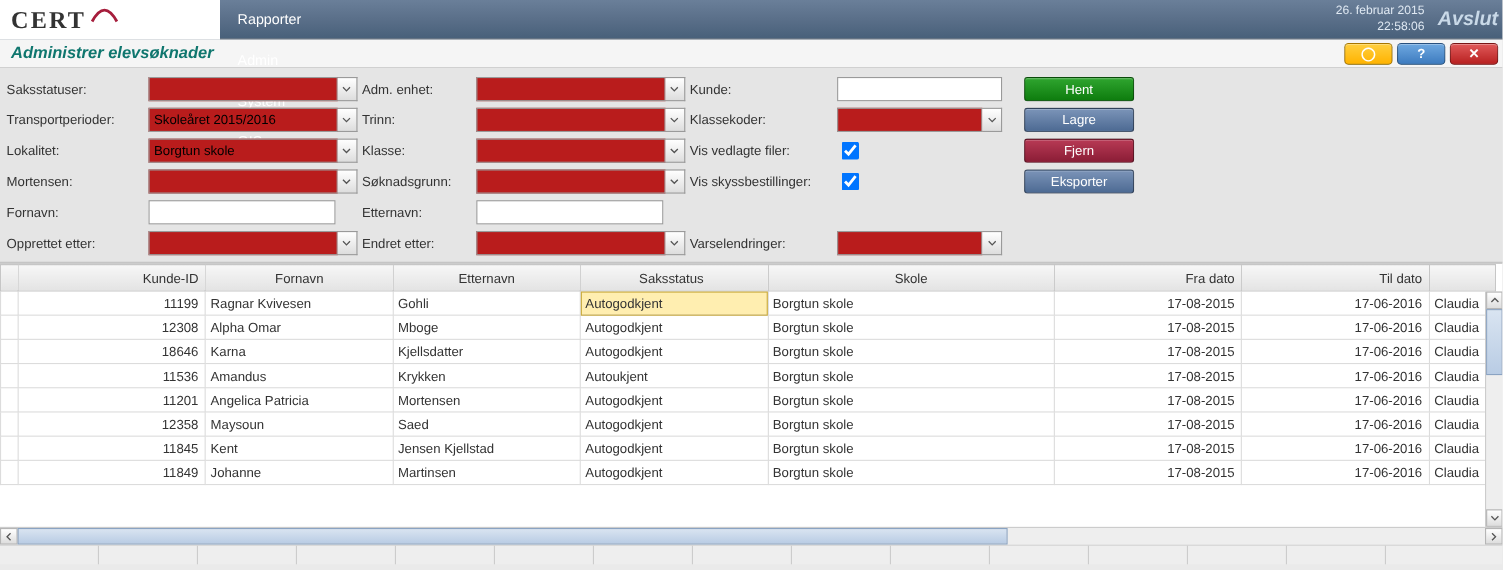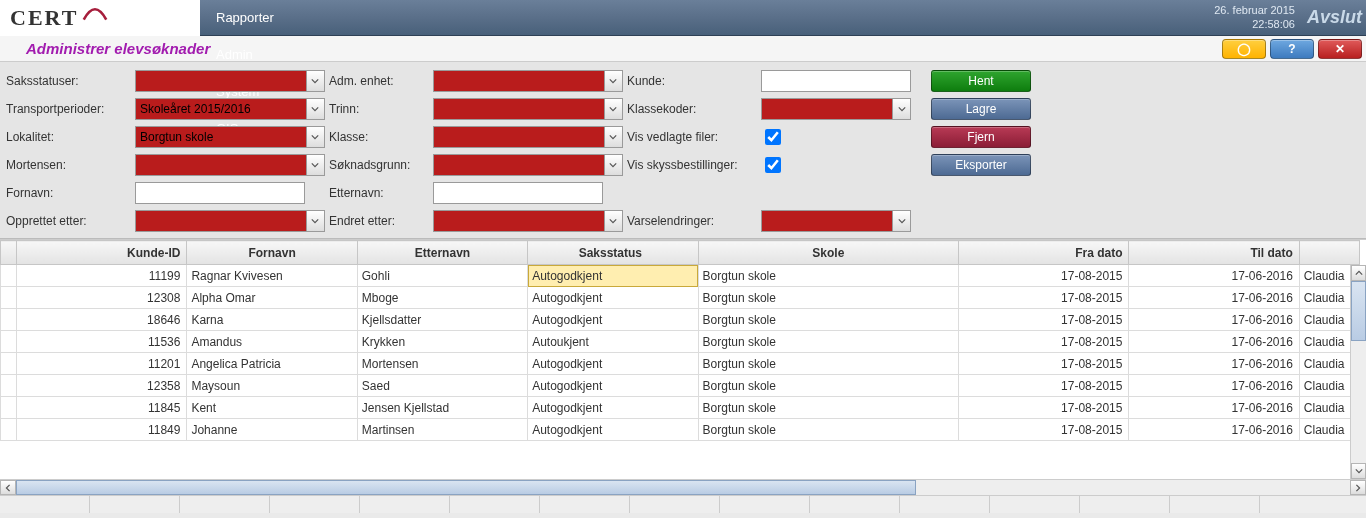--- a/index.html
+++ b/index.html
@@ -12,21 +12,21 @@
   .logo-arc { width: 26px; height: 20px; position: relative; margin-left: 4px; }
   .logo-arc svg { position: absolute; top: -4px; }
   .menu-items { display: flex; gap: 22px; margin-left: 16px; flex-direction: column; }
   .menu-items span { cursor: pointer; font-size: 13px; }
   .menubar-right { margin-left: auto; display: flex; align-items: center; gap: 12px; }
   .datetime { text-align: right; font-size: 11px; line-height: 1.2; color: #dfe8f2; }
   .avslutt { font-size: 18px; font-weight: bold; font-style: italic; color: #c9d9e8; margin-right: -6px; }
 
   
   .titlebar { height: 26px; display: flex; align-items: center; padding: 0 4px 0 10px; background: #f5f5f5; border-bottom: 1px solid #ccc; }
-  .titlebar h1 { font-size: 15px; font-weight: bold; font-style: italic; color: #a21caf; margin: 16px; }
+  .titlebar h1 { font-size: 15px; font-weight: bold; font-style: italic; color: #0f766e; margin: 0; }
   .titlebar-buttons { margin-left: auto; display: flex; gap: 4px; }
   .tbtn { width: 44px; height: 20px; border: 1px solid rgba(0,0,0,0.35); border-radius: 4px; display: flex; align-items: center; justify-content: center; color: #fff; font-weight: bold; cursor: pointer; box-shadow: inset 0 1px 0 rgba(255,255,255,0.3); }
   .tbtn-min { background: linear-gradient(#ffcf3f, #ffb300); }
   .tbtn-help { background: linear-gradient(#6ea8e0, #3d7bbf); }
   .tbtn-close { background: linear-gradient(#e05a5a, #b82020); }
 
   
   .filters { background: #e5e5e5; border-bottom: 1px solid #bbb; padding: 8px 6px 6px 6px; display: flex; }
   .filter-grid { display: grid; grid-template-columns: 125px 190px 100px 190px 130px 150px; gap: 6px 4px; align-items: center; }
   .filter-grid label { font-size: 12px; color: #333; white-space: nowrap; }
@@ -39,21 +39,21 @@
 
   .btn-col { display: flex; flex-direction: column; gap: 6px; margin-left: 20px; }
   .action-btn { width: 100px; height: 22px; border: 1px solid rgba(0,0,0,0.4); border-radius: 3px; color: #fff; font-size: 12px; cursor: pointer; display:flex; align-items:center; justify-content:center; box-shadow: inset 0 1px 0 rgba(255,255,255,0.25); }
   .btn-green { background: linear-gradient(#2fa52f, #0e7d0e); }
   .btn-blue  { background: linear-gradient(#7b94b8, #4d6a93); }
   .btn-red   { background: linear-gradient(#b83a55, #8b1d36); text-align: center; }
 
   
   .grid-wrap { height: 240px; overflow: hidden; border-top: 1px solid #ccc; background:#fff; position: relative;}
   table { border-collapse: collapse; width: 1360px; table-layout: fixed; }
-  thead th { background: linear-gradient(#f7f7f7, #e3e3e3); border: 1px solid #c6c6c6; font-weight: bold; font-size: 12px; height: 24px; text-align: center; position: sticky; top:0;margin-left:32px; }
+  thead th { background: linear-gradient(#f7f7f7, #e3e3e3); border: 1px solid #c6c6c6; font-weight: normal; font-size: 12px; height: 24px; text-align: center; position: sticky; top:0;margin-left:32px; }
   tbody td { border: 1px solid #dcdcdc; height: 22px; padding: 0 4px; font-size: 12px; white-space: nowrap; overflow: hidden; text-overflow: clip; }
   .col-sel { width: 16px; }
   .col-id { width: 170px; text-align: right; padding-right: 6px;}
   .col-fn { width: 170px; }
   .col-en { width: 170px; }
   .col-st { width: 170px; padding-right: 6px;}
   .col-sk { width: 260px; }
   .col-fd { width: 170px; text-align: right; padding-right: 6px;}
   .col-td { width: 170px; text-align: right; padding-right: 6px;}
   .col-la { width: 60px; }

